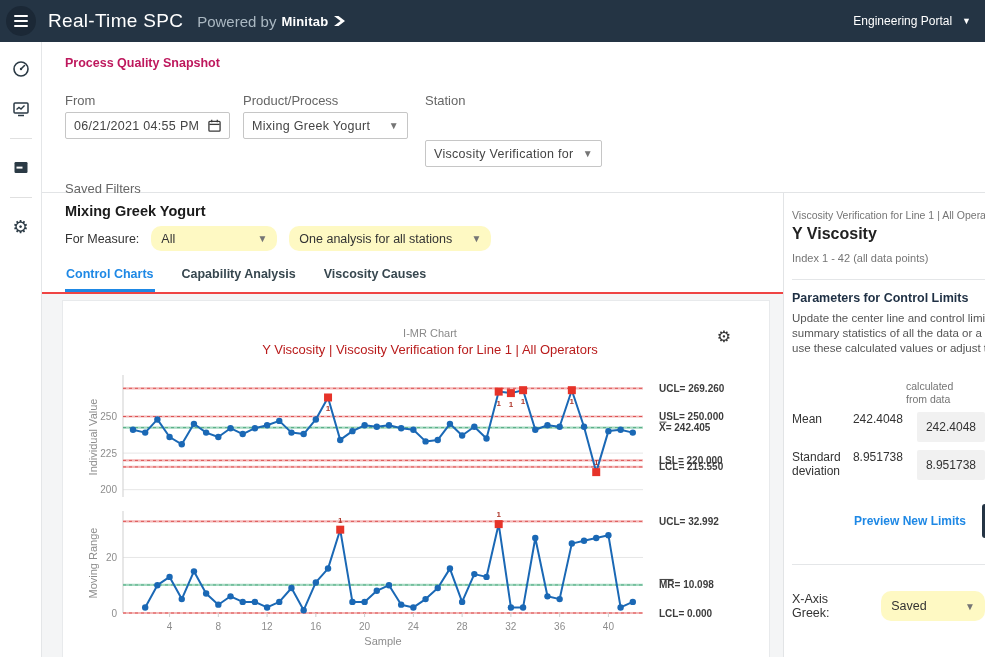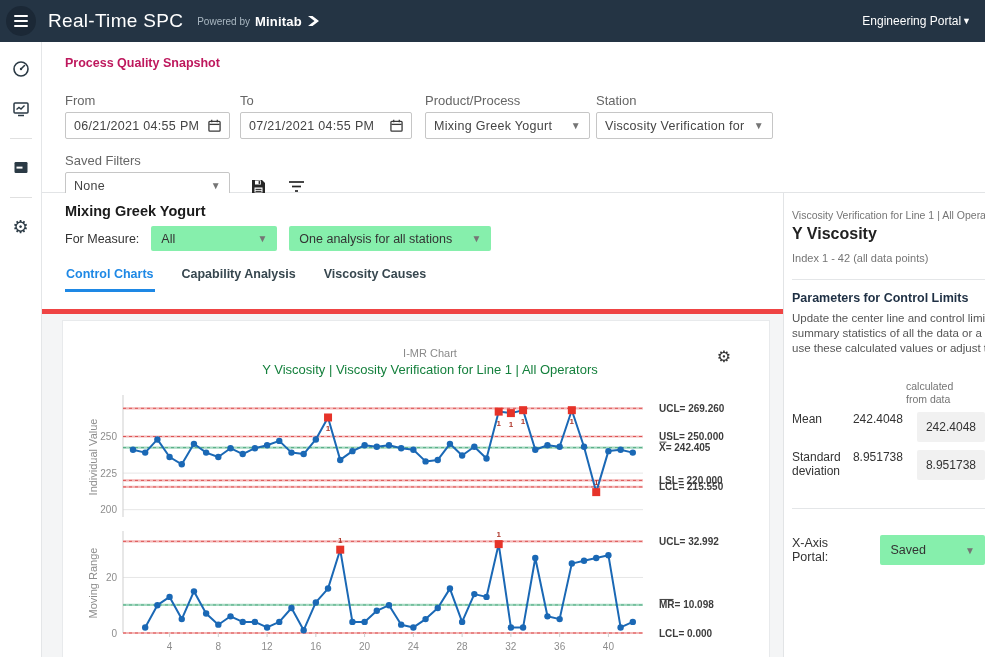--- a/index.html
+++ b/index.html
@@ -4,24 +4,24 @@
 <style>
   * { box-sizing: border-box; margin: 0; padding: 0; }
   html,body { width:985px; height:657px; overflow:hidden; font-family:"Liberation Sans",sans-serif; background:#fff; position:relative; }
 
   
   .app-header { position:absolute; top:0; left:0; width:985px; height:42px; background:#243444; display:flex; align-items:center; padding:0 14px 0 6px; z-index:10; }
   .burger { width:30px; height:30px; border-radius:50%; background:#1b2836; display:flex; flex-direction:column; justify-content:center; align-items:center; gap:3px; cursor:pointer; flex:0 0 auto; }
   .burger span { width:14px; height:2px; background:#fff; border-radius:1px; }
   .app-title { color:#fff; font-size:19px; font-weight:400; letter-spacing:.3px; margin-left:12px; }
   .powered { display:flex; align-items:center; margin-left:14px; gap:5px; }
-  .powered .pb { color:#aab8c2; font-size:10px; }
+  .powered .pb { color:#aab8c2; font-size:15px; }
   .powered .brand { color:#fff; font-size:13px; font-weight:bold; letter-spacing:.2px; }
   .header-spacer { flex:1; }
-  .portal { color:#fff; font-size:12px; display:flex; align-items:center; gap:1px; cursor:pointer; }
+  .portal { color:#fff; font-size:12px; display:flex; align-items:center; gap:10px; cursor:pointer; }
   .portal .caret { color:#fff; font-size:9px; }
 
   
   .side-rail { position:absolute; top:42px; left:0; width:42px; height:615px; background:#fff; border-right:1px solid #e4e6e8; display:flex; flex-direction:column; align-items:center; padding-top:14px; z-index:5; }
   .rail-icon { width:26px; height:26px; display:flex; align-items:center; justify-content:center; margin-bottom:14px; cursor:pointer; color:#2b3a45; }
   .rail-div { width:22px; height:1px; background:#e0e0e0; margin:2px 0 16px 0; }
   .gear-glyph { font-size:18px; line-height:1; color:#2b3a45; }
 
   
   .filters { position:absolute; top:42px; left:42px; width:943px; height:151px; background:#fff; border-bottom:1px solid #e2e4e6; padding:14px 0 0 23px; }
@@ -34,29 +34,29 @@
   .input-like .caret { color:#757575; font-size:10px; margin-left:6px; }
   .saved-row { display:flex; align-items:flex-end; margin-top:14px; gap:18px; }
   .mini-icon { width:20px; height:20px; display:flex; align-items:center; justify-content:center; cursor:pointer; margin-bottom:3px; }
 
   
   .main-col { position:absolute; top:193px; left:42px; width:741px; height:464px; background:#fff; display:flex; flex-direction:column; }
   .main-head { padding:10px 0 0 23px; }
   .main-title { font-size:14.5px; font-weight:bold; color:#1a1a1a; }
   .measure-row { display:flex; align-items:center; gap:12px; margin-top:7px; }
   .measure-label { font-size:12.5px; color:#333; }
-  .gray-select { height:25px; background:#86efac; display:flex; align-items:center; padding:0 10px; font-size:12.5px; color:#333; cursor:pointer; border-radius:2px; }
+  .gray-select { height:25px; background:#fef9c3; display:flex; align-items:center; padding:0 10px; font-size:12.5px; color:#333; cursor:pointer; border-radius:10px; }
   .gray-select .caret { color:#757575; font-size:10px; margin-left:auto; padding-left:10px; }
-  .tabs-row { display:flex; gap:26px; margin-top:12px; padding:0 0 17px 23px; border-bottom:5px solid #ef4444; }
+  .tabs-row { display:flex; gap:26px; margin-top:12px; padding:0 0 0 23px; border-bottom:2px solid #ef4444; }
   .tab { font-size:12.5px; font-weight:bold; color:#37474f; padding:4px 1px 8px 1px; cursor:pointer; border-bottom:3px solid transparent; }
   .tab.active { color:#1e88e5; border-bottom-color:#1e88e5; }
   .chart-area { flex:1; background:#f4f5f6; padding:6px 13px 0 20px; overflow:hidden;text-align:center; }
   .chart-card { background:#fff; border:1px solid #e8eaec; width:708px; height:380px; position:relative; padding:26px 0 0 28px; }
   .card-type { font-size:11px; color:#8a8a8a; }
-  .card-title { font-size:13px; color:#15803d; margin-top:3px; }
+  .card-title { font-size:13px; color:#b91c1c; margin-top:3px; }
   .card-gear { position:absolute; right:38px; top:28px; font-size:16px; color:#333; cursor:pointer; line-height:1; }
   .charts-wrap { margin-left:-8px; margin-top:16px; }
   .charts-wrap svg { display:block; }
   svg text { font-family:"Liberation Sans",sans-serif; }
 
   
   .right-panel { position:absolute; top:193px; left:783px; width:202px; height:464px; background:#fff; border-left:1px solid #e2e4e6; padding:16px 0 0 8px; overflow:hidden; }
   .rp-subtitle { font-size:10.5px; color:#757575; white-space:nowrap; }
   .rp-title { font-size:16px; font-weight:bold; color:#212121; margin-top:4px; }
   .rp-index { font-size:11px; color:#757575; margin-top:9px; }
@@ -140,42 +140,28 @@
         <span style="display:flex;">
           <svg width="13" height="13" viewBox="0 0 14 14">
               <rect x="1" y="2.5" width="12" height="10.5" rx="1" fill="none" stroke="#3a3a3a" stroke-width="1.4"></rect>
               <line x1="4" y1="0.8" x2="4" y2="3.5" stroke="#3a3a3a" stroke-width="1.4"></line>
               <line x1="10" y1="0.8" x2="10" y2="3.5" stroke="#3a3a3a" stroke-width="1.4"></line>
               <line x1="1.5" y1="5.8" x2="12.5" y2="5.8" stroke="#3a3a3a" stroke-width="1.4"></line>
             </svg>
         </span>
       </div>
     </div>
-    <div class="field" style="width:172px; margin-left:10px;">
-      <span class="flabel">To</span>
-      <div class="input-like">
-        <span class="grow">07/21/2021 04:55 PM</span>
-        <span style="display:flex;">
-          <svg width="13" height="13" viewBox="0 0 14 14">
-              <rect x="1" y="2.5" width="12" height="10.5" rx="1" fill="none" stroke="#3a3a3a" stroke-width="1.4"></rect>
-              <line x1="4" y1="0.8" x2="4" y2="3.5" stroke="#3a3a3a" stroke-width="1.4"></line>
-              <line x1="10" y1="0.8" x2="10" y2="3.5" stroke="#3a3a3a" stroke-width="1.4"></line>
-              <line x1="1.5" y1="5.8" x2="12.5" y2="5.8" stroke="#3a3a3a" stroke-width="1.4"></line>
-            </svg>
-        </span>
-      </div>
-    </div>
     <div class="field" style="width:165px; margin-left:13px;">
       <span class="flabel">Product/Process</span>
       <div class="input-like">
         <span class="grow">Mixing Greek Yogurt</span>
         <span class="caret">▼</span>
       </div>
     </div>
-    <div class="field" style="width:177px; margin-left:6px;">
+    <div class="field" style="width:177px; margin-left:17px;gap:28px;">
       <span class="flabel">Station</span>
       <div class="input-like">
         <span class="grow">Viscosity Verification for ...</span>
         <span class="caret">▼</span>
       </div>
     </div>
   </div>
   <div class="saved-row">
     <div class="field" style="width:165px;">
       <span class="flabel">Saved Filters</span>
@@ -414,21 +400,25 @@
   <div class="rp-row">
     <span class="rlabel">Mean</span>
     <span class="rcalc">242.4048</span>
     <div class="rinput">242.4048</div>
   </div>
   <div class="rp-row">
     <span class="rlabel">Standard deviation</span>
     <span class="rcalc">8.951738</span>
     <div class="rinput">8.951738</div>
   </div>
+  <div class="rp-actions">
+    <span class="rp-link">Preview New Limits</span>
+    <button class="rp-btn">Update Control Limits</button>
+  </div>
   <div class="rp-div" style="margin-top:26px;"></div>
   <div class="rp-xaxis">
-    <span class="xlabel">X-Axis Portal:</span>
+    <span class="xlabel">X-Axis Greek:</span>
     <div class="gray-select">
       <span>Saved</span>
       <span class="caret">▼</span>
     </div>
   </div>
 </aside>
 
 </body></html>

